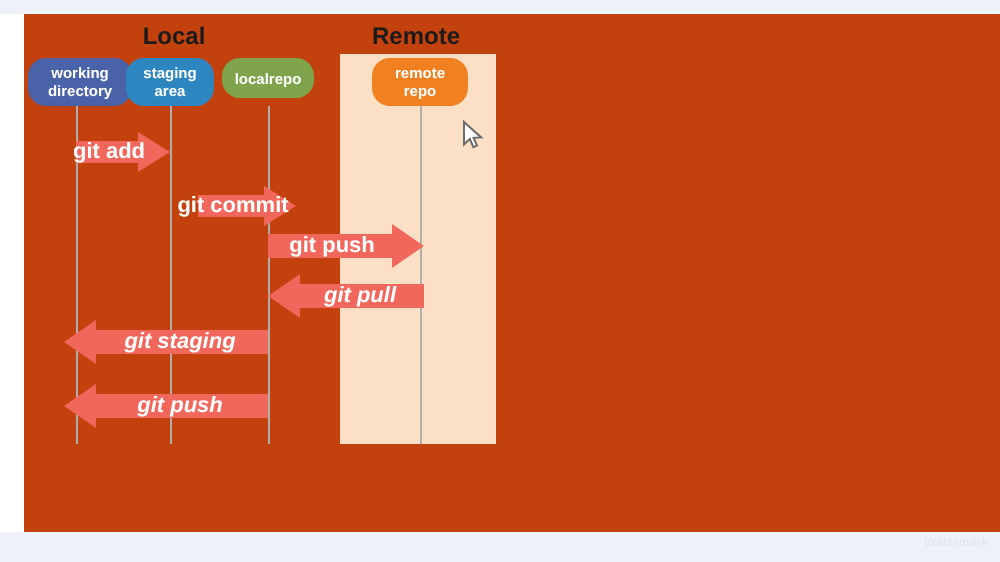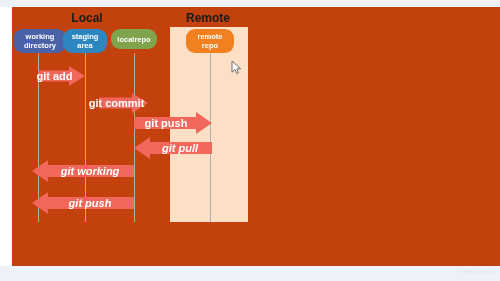--- a/index.html
+++ b/index.html
@@ -180,21 +180,21 @@
         <div class="arrow left" style="left: 122px; top: 130px; width: 78px; height: 22px;">
           <svg width="78" height="22" viewBox="0 0 78 22">
             <path d="M78,4.949999999999999 L16,4.949999999999999 L16,0 L0,11 L16,22 L16,17.05 L78,17.05 Z" fill="#f2675c"></path>
           </svg>
           <div class="label">git pull</div>
         </div>
         <div class="arrow left" style="left: 20px; top: 153px; width: 102px; height: 22px;">
           <svg width="102" height="22" viewBox="0 0 102 22">
             <path d="M102,4.949999999999999 L16,4.949999999999999 L16,0 L0,11 L16,22 L16,17.05 L102,17.05 Z" fill="#f2675c"></path>
           </svg>
-          <div class="label">git working</div>
+          <div class="label">git staging</div>
         </div>
         <div class="arrow left" style="left: 20px; top: 185px; width: 102px; height: 22px;">
           <svg width="102" height="22" viewBox="0 0 102 22">
             <path d="M102,4.949999999999999 L16,4.949999999999999 L16,0 L0,11 L16,22 L16,17.05 L102,17.05 Z" fill="#f2675c"></path>
           </svg>
           <div class="label">git push</div>
         </div>
       </div>
 
     <div class="cursor" id="cursor" style="left: 219px; top: 53px;">

